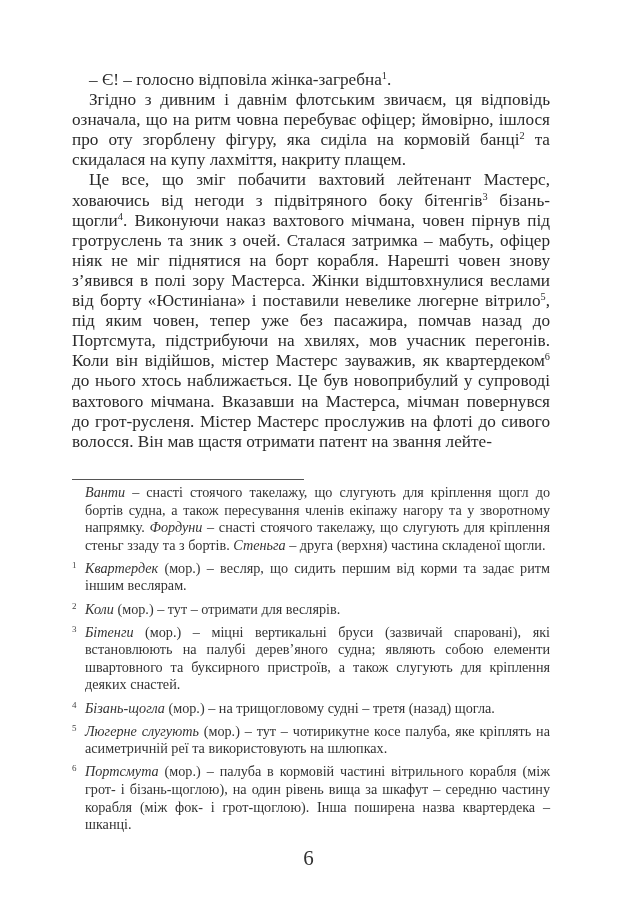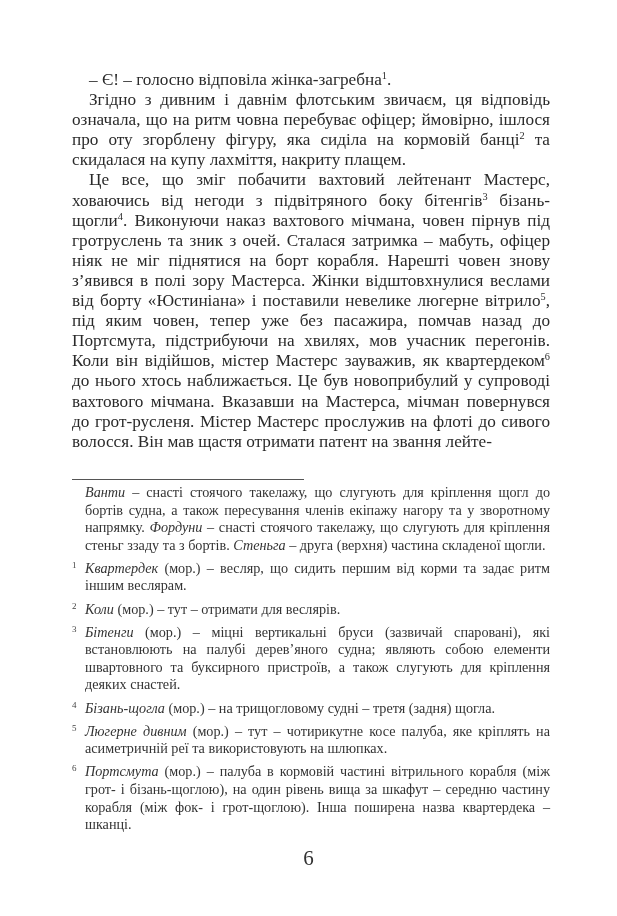--- a/index.html
+++ b/index.html
@@ -46,18 +46,18 @@
       <p><span>– Є! – голосно відповіла жінка-загребна</span><sup>1</sup><span>.</span></p>
       <p><span>Згідно з дивним і давнім флотським звичаєм, ця відповідь означала, що на ритм човна перебуває офіцер; ймовірно, ішлося про оту згорблену фігуру, яка сиділа на кормовій банці</span><sup>2</sup><span> та скидалася на купу лахміття, накриту плащем.</span></p>
       <p><span>Це все, що зміг побачити вахтовий лейтенант Мастерс, ховаючись від негоди з підвітряного боку бітенгів</span><sup>3</sup><span> бізань-щогли</span><sup>4</sup><span>. Виконуючи наказ вахтового мічмана, човен пірнув під гротруслень та зник з очей. Сталася затримка – мабуть, офіцер ніяк не міг піднятися на борт корабля. Нарешті човен знову з’явився в полі зору Мастерса. Жінки відштовхнулися веслами від борту «Юстиніана» і поставили невелике люгерне вітрило</span><sup>5</sup><span>, під яким човен, тепер уже без пасажира, помчав назад до Портсмута, підстрибуючи на хвилях, мов учасник перегонів. Коли він відійшов, містер Мастерс зауважив, як квартердеком</span><sup>6</sup><span> до нього хтось наближається. Це був новоприбулий у супроводі вахтового мічмана. Вказавши на Мастерса, мічман повернувся до грот-русленя. Містер Мастерс прослужив на флоті до сивого волосся. Він мав щастя отримати патент на звання лейте-</span></p>
     </div>
   <div class="rule"></div>
   <div class="footnotes" id="footnotes">
       <div class="fn"><i>Ванти</i><span> – снасті стоячого такелажу, що слугують для кріплення щогл до бортів судна, а також пересування членів екіпажу нагору та у зворотному напрямку. </span><i>Фордуни</i><span> – снасті стоячого такелажу, що слугують для кріплення стеньг ззаду та з бортів. </span><i>Стеньга</i><span> – друга (верхня) частина складеної щогли.</span></div>
       <div class="fn"><span class="num">1</span><i>Квартердек</i><span> (мор.) – весляр, що сидить першим від корми та задає ритм іншим веслярам.</span></div>
       <div class="fn"><span class="num">2</span><i>Коли</i><span> (мор.) – тут – отримати для веслярів.</span></div>
       <div class="fn"><span class="num">3</span><i>Бітенги</i><span> (мор.) – міцні вертикальні бруси (зазвичай спаровані), які встановлюють на палубі дерев’яного судна; являють собою елементи швартовного та буксирного пристроїв, а також слугують для кріплення деяких снастей.</span></div>
-      <div class="fn"><span class="num">4</span><i>Бізань-щогла</i><span> (мор.) – на трищогловому судні – третя (задня) щогла.</span></div>
-      <div class="fn"><span class="num">5</span><i>Люгерне дивним</i><span> (мор.) – тут – чотирикутне косе палуба, яке кріплять на асиметричній реї та використовують на шлюпках.</span></div>
+      <div class="fn"><span class="num">4</span><i>Бізань-щогла</i><span> (мор.) – на трищогловому судні – третя (назад) щогла.</span></div>
+      <div class="fn"><span class="num">5</span><i>Люгерне слугують</i><span> (мор.) – тут – чотирикутне косе палуба, яке кріплять на асиметричній реї та використовують на шлюпках.</span></div>
       <div class="fn"><span class="num">6</span><i>Портсмута</i><span> (мор.) – палуба в кормовій частині вітрильного корабля (між грот- і бізань-щоглою), на один рівень вища за шкафут – середню частину корабля (між фок- і грот-щоглою). Інша поширена назва квартердека – шканці.</span></div>
     </div>
   <div class="page-number">6</div>
 </div>
 
 </body></html>

